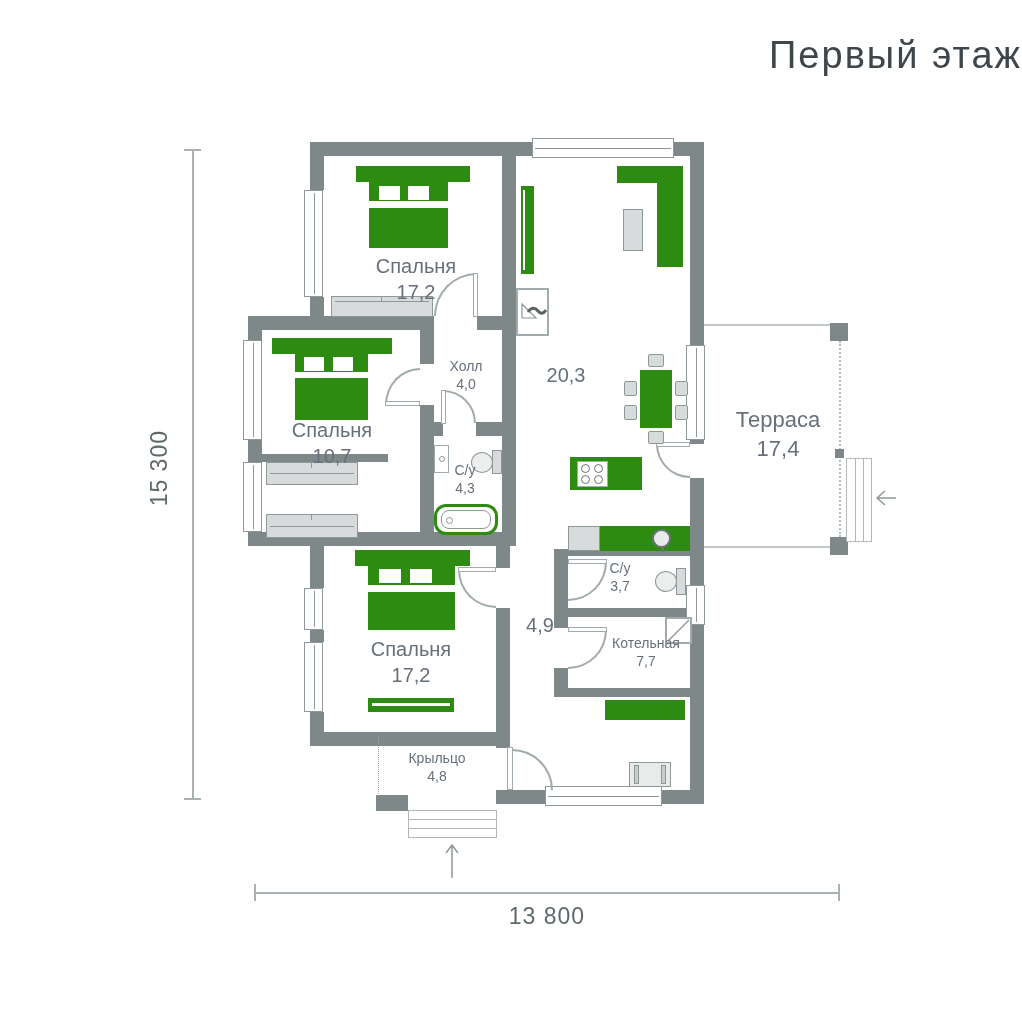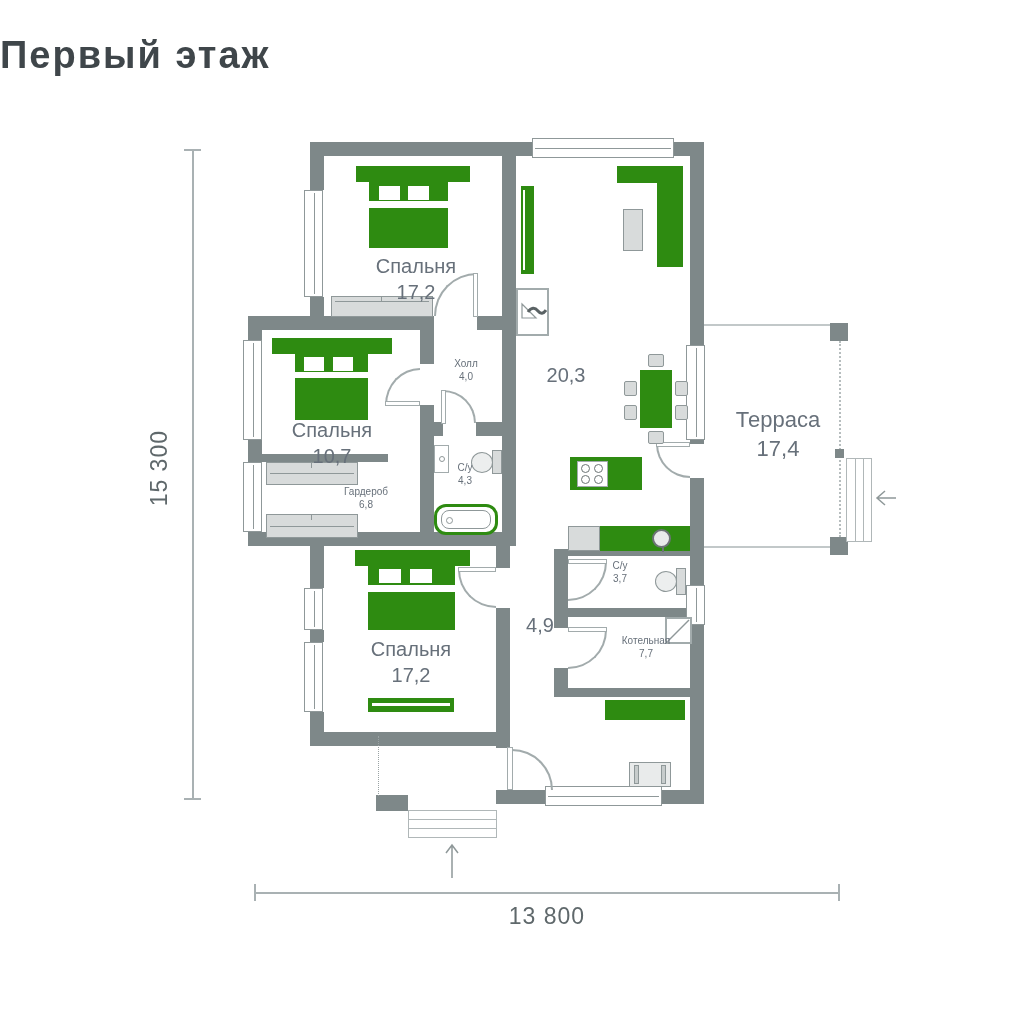--- a/index.html
+++ b/index.html
@@ -1,37 +1,37 @@
 <!DOCTYPE html>
 <html><head>
 <meta charset="utf-8">
 <style>
   html,body{margin:0;padding:0;background:#fff;}
   .canvas{position:relative;width:1022px;height:1024px;background:#fff;overflow:hidden;
           font-family:"Liberation Sans",sans-serif;}
-  .title{position:absolute;left:0;top:34px;width:100%;text-align:left;
-         font-size:38px;font-weight:700;letter-spacing:2px;color:#3f464a;}
+  .title{position:absolute;left:0;top:34px;width:100%;text-align:right;
+         font-size:38px;font-weight:400;letter-spacing:2px;color:#3f464a;}
   .plan{position:absolute;left:0;top:0;width:100%;height:100%;}
   .w{position:absolute;background:#7e8889;}
   .g{position:absolute;background:#2e8b11;}
   .white{position:absolute;background:#fff;}
   .f{position:absolute;background:#d8dbdb;border:1px solid #8f9899;box-sizing:border-box;}
   .win{position:absolute;background:#fff;border:1px solid #8f9899;box-sizing:border-box;}
   .wln-v{position:absolute;left:50%;top:2px;bottom:2px;width:1px;background:#8f9899;}
   .wln-h{position:absolute;top:50%;left:2px;right:2px;height:1px;background:#8f9899;}
   .arc{position:absolute;box-sizing:border-box;border:0 solid #a2abac;}
   .arc-tl{border-top-width:2px;border-left-width:2px;border-top-left-radius:100% 100%;}
   .arc-tr{border-top-width:2px;border-right-width:2px;border-top-right-radius:100% 100%;}
   .arc-bl{border-bottom-width:2px;border-left-width:2px;border-bottom-left-radius:100% 100%;}
   .arc-br{border-bottom-width:2px;border-right-width:2px;border-bottom-right-radius:100% 100%;}
   .leaf{position:absolute;background:#fff;border:1px solid #a2abac;box-sizing:border-box;}
   .room-label{position:absolute;display:flex;flex-direction:column;align-items:center;
               color:#67707a;text-align:center;}
   .rl-lg{font-size:20px;line-height:1.3;}
-  .rl-sm{font-size:10px;line-height:1.25;}
+  .rl-sm{font-size:14px;line-height:1.25;}
   .dim{position:absolute;background:#a9b1b3;}
   .dim-text{position:absolute;color:#5f686b;font-size:23px;letter-spacing:1px;}
   .dim-text.vert{writing-mode:vertical-rl;transform:rotate(180deg);}
   .tline{position:absolute;background:#c2c8c9;}
   .tdot{position:absolute;border-left:2px dotted #b6bdbe;}
   .pdot{position:absolute;border-left:1px dotted #9aa3a4;}
   .steps{position:absolute;background:#fff;border:1px solid #b0b7b8;box-sizing:border-box;}
   .circ{position:absolute;border-radius:50%;box-sizing:border-box;}
 </style>
 </head>
@@ -246,24 +246,20 @@
       <span>Холл</span>
       <span>4,0</span>
     </div>
     <div class="room-label rl-lg" style="left:506px;top:362px;width:120px">
       <span>20,3</span>
     </div>
     <div class="room-label rl-lg" style="left:262px;top:417px;width:140px">
       <span>Спальня</span>
       <span>10,7</span>
     </div>
-    <div class="room-label rl-sm" style="left:306px;top:486px;width:120px">
-      <span>Гардероб</span>
-      <span>6,8</span>
-    </div>
     <div class="room-label rl-sm" style="left:425px;top:462px;width:80px">
       <span>С/у</span>
       <span>4,3</span>
     </div>
     <div class="room-label rl-lg" style="left:341px;top:636px;width:140px">
       <span>Спальня</span>
       <span>17,2</span>
     </div>
     <div class="room-label rl-lg" style="left:708px;top:406px;width:140px;font-size:22px">
       <span>Терраса</span>
@@ -272,20 +268,24 @@
     <div class="room-label rl-sm" style="left:580px;top:560px;width:80px">
       <span>С/у</span>
       <span>3,7</span>
     </div>
     <div class="room-label rl-sm" style="left:576px;top:635px;width:140px">
       <span>Котельная</span>
       <span>7,7</span>
     </div>
     <div class="room-label rl-lg" style="left:510px;top:612px;width:60px">
       <span>4,9</span>
+    </div>
+    <div class="room-label rl-sm" style="left:377px;top:750px;width:120px">
+      <span>Крыльцо</span>
+      <span>4,8</span>
     </div>
 
     <div class="dim" style="left:192px;top:150px;width:2px;height:650px"></div>
     <div class="dim" style="left:184px;top:149px;width:17px;height:2px"></div>
     <div class="dim" style="left:184px;top:798px;width:17px;height:2px"></div>
     <div class="dim-text vert" style="left:146px;top:430px">15 300</div>
     <div class="dim" style="left:255px;top:892px;width:585px;height:2px"></div>
     <div class="dim" style="left:254px;top:884px;width:2px;height:17px"></div>
     <div class="dim" style="left:838px;top:884px;width:2px;height:17px"></div>
     <div class="dim-text" style="left:447px;top:903px;width:200px;text-align:center">13 800</div>

